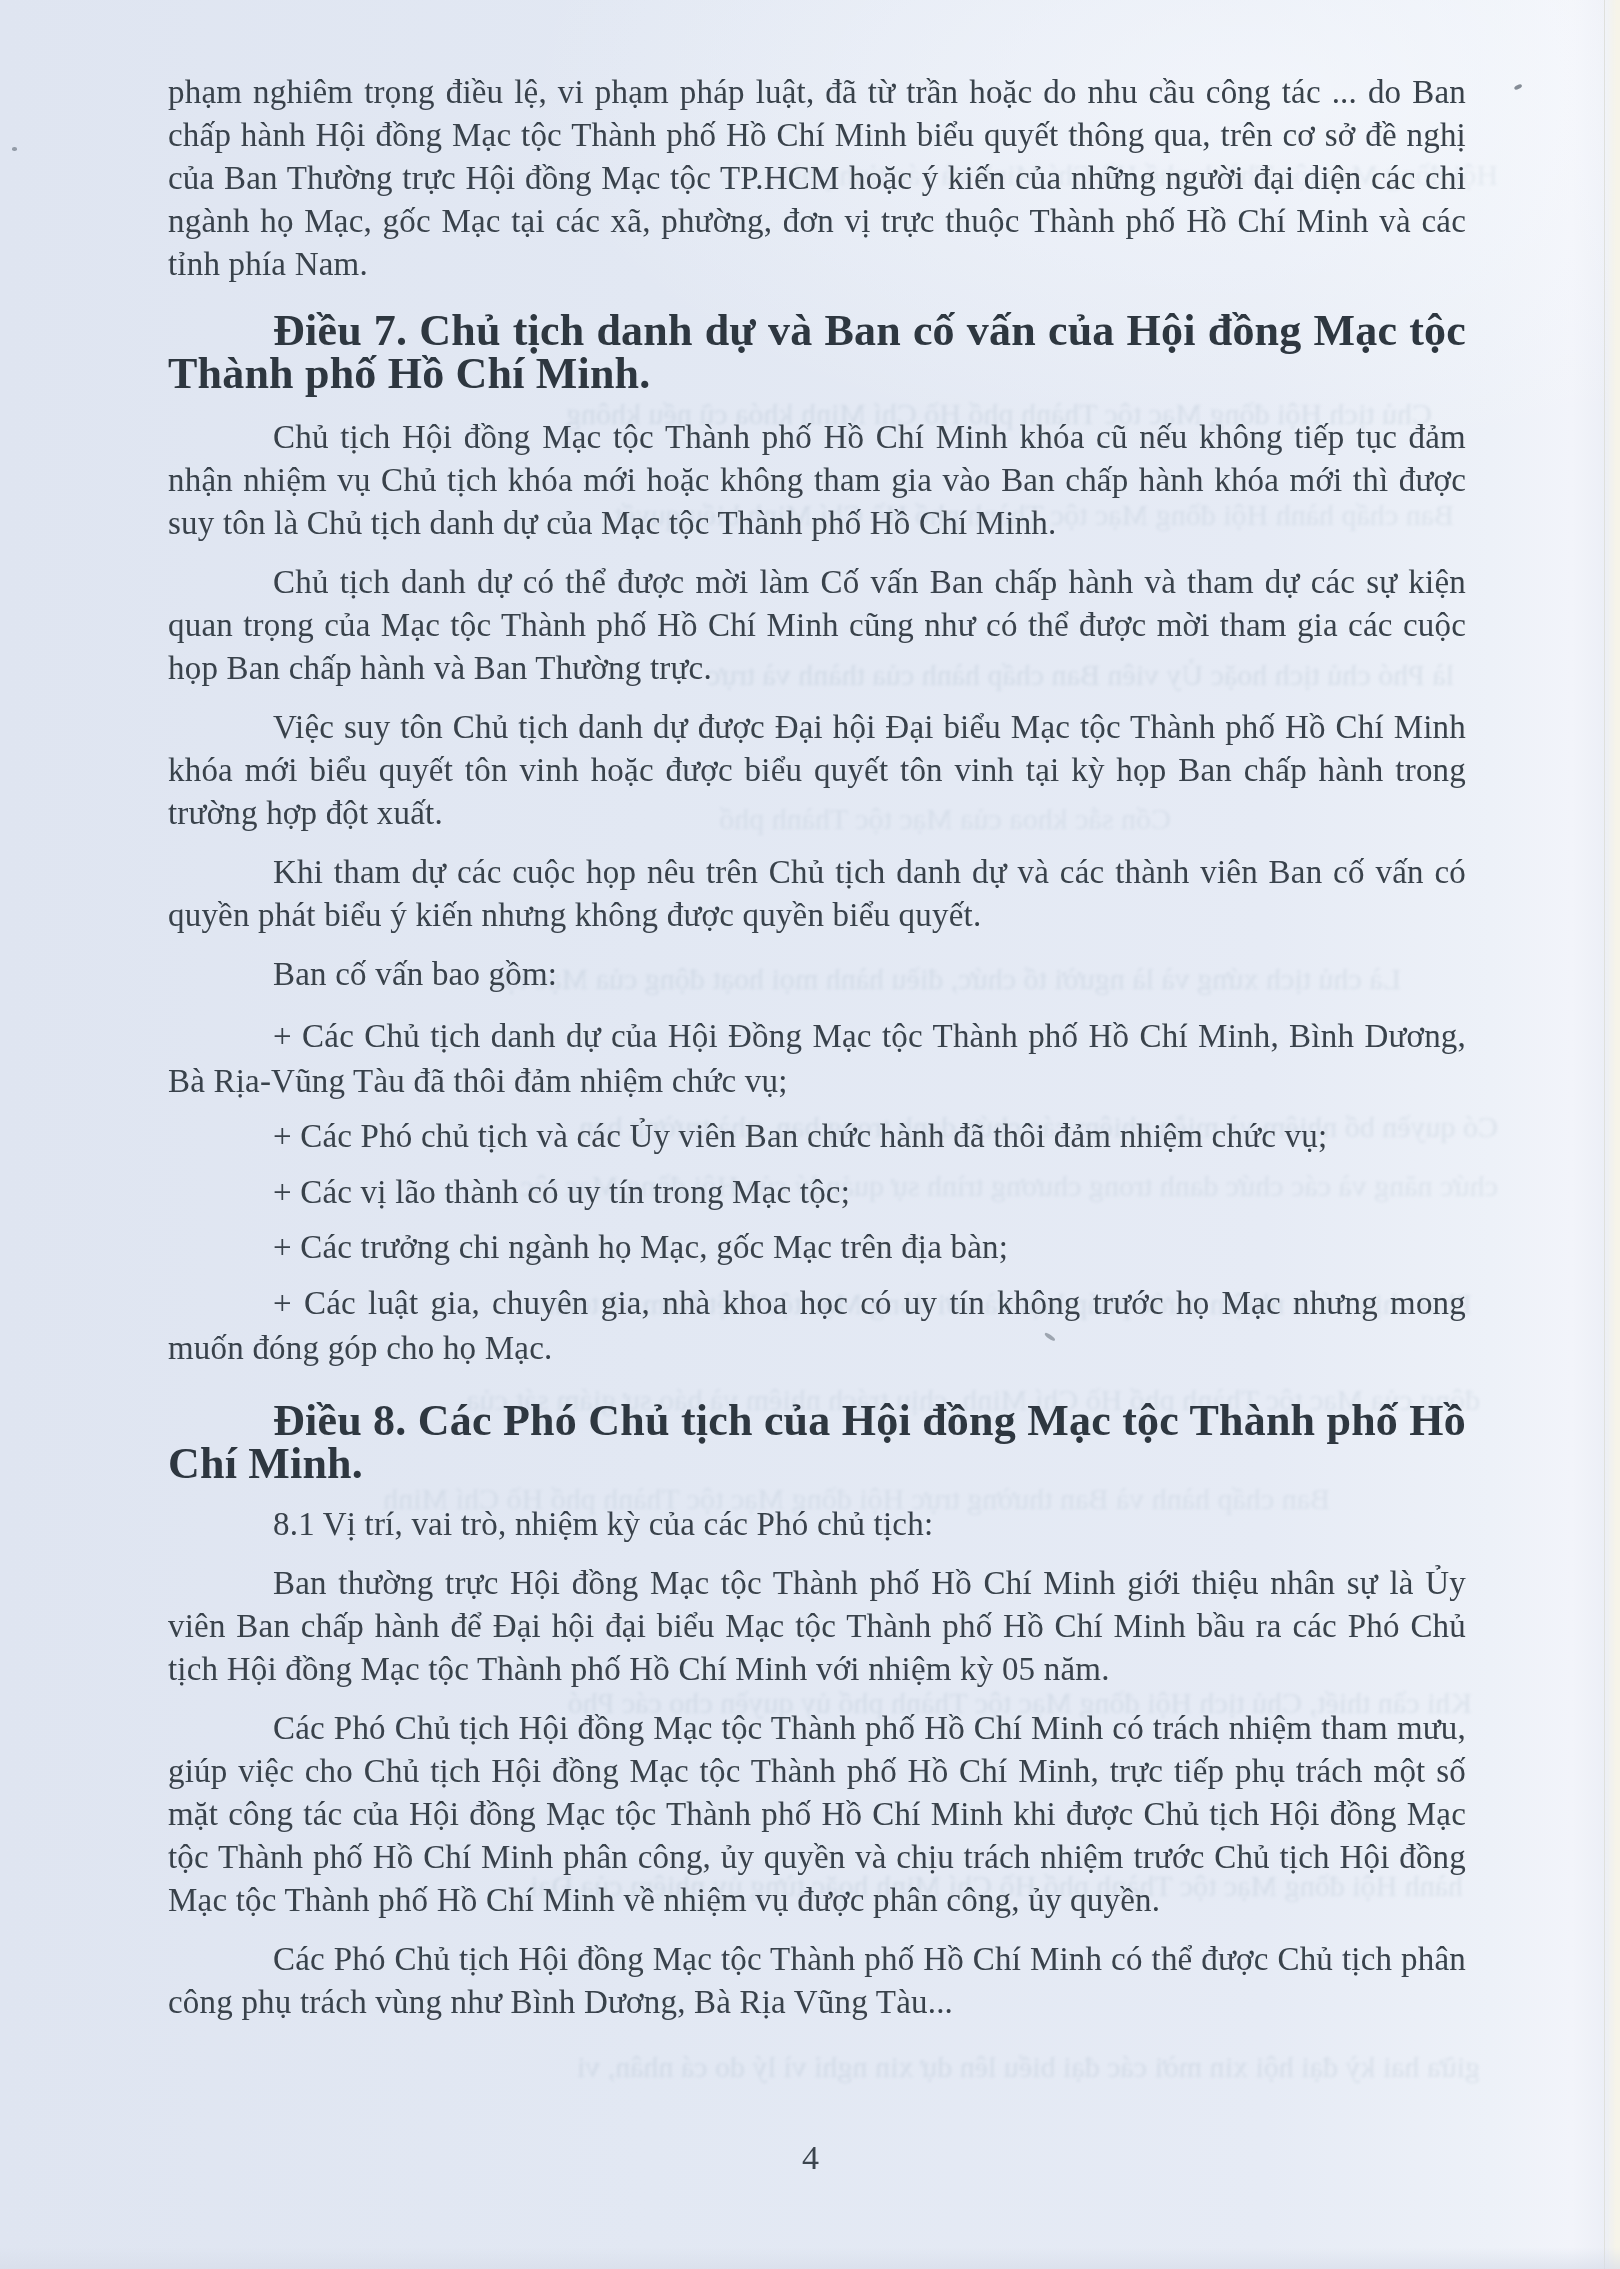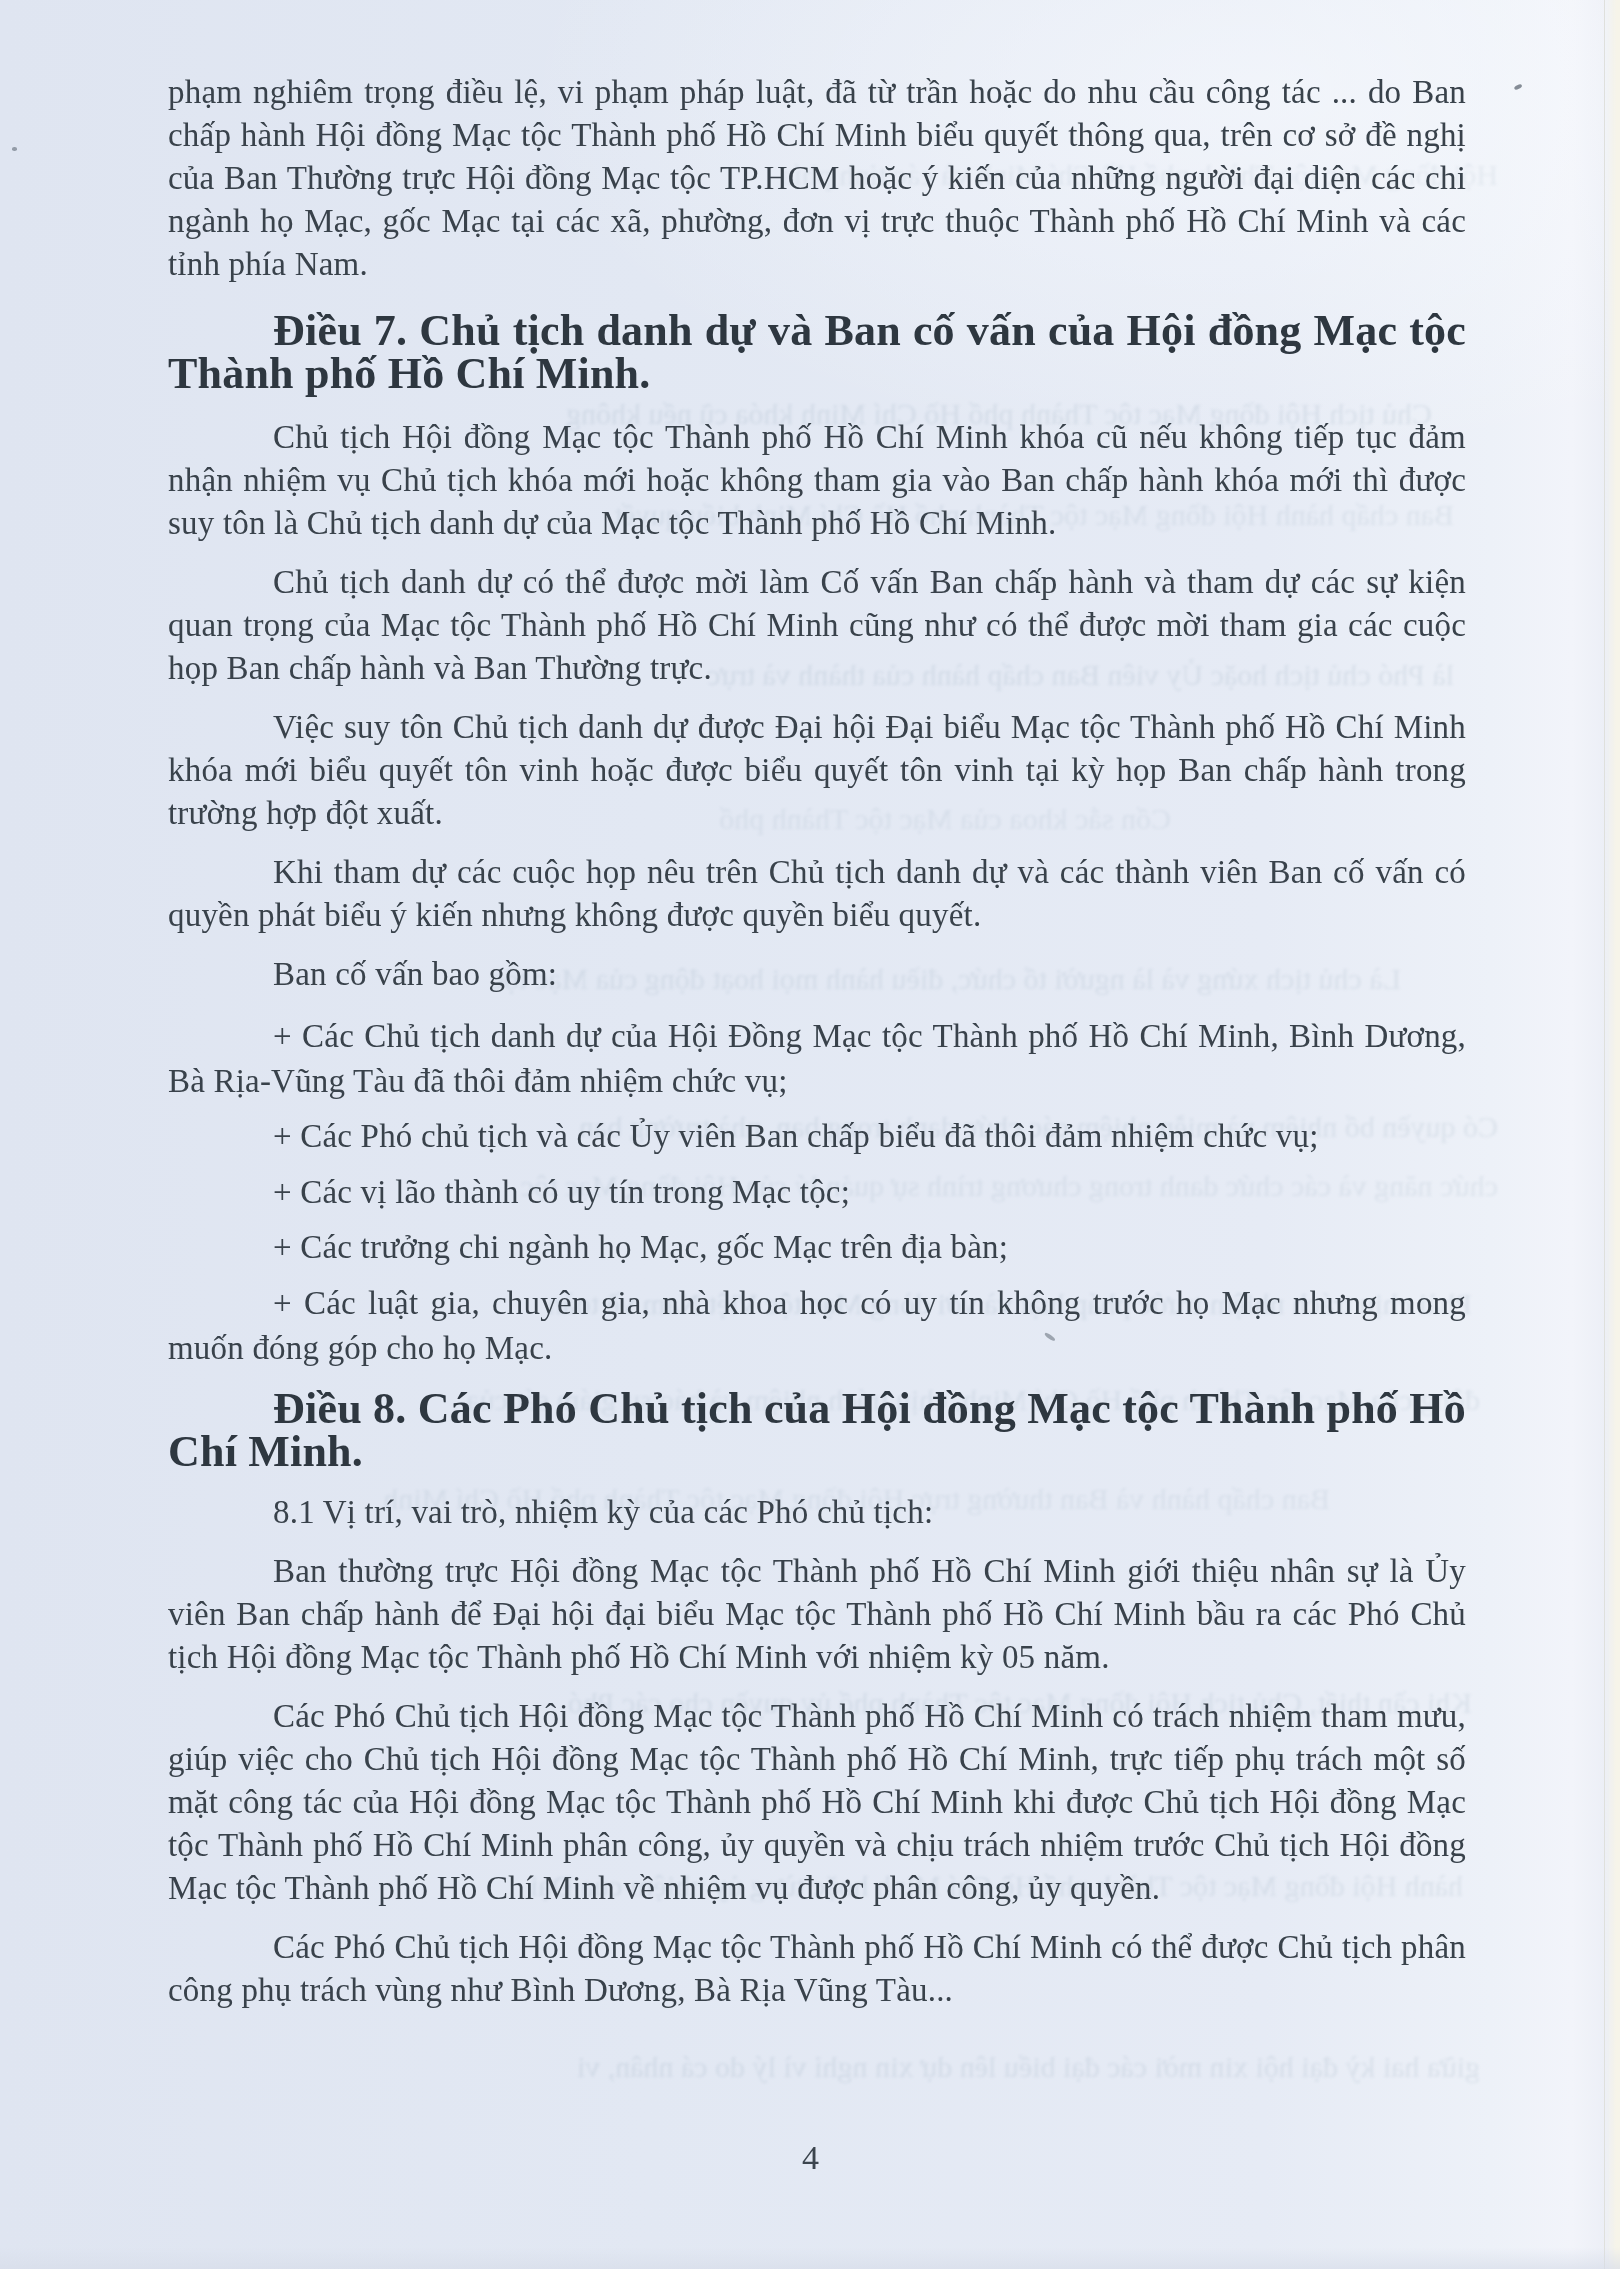--- a/index.html
+++ b/index.html
@@ -49,21 +49,21 @@
     line-height:43px;
     text-align:justify;
     letter-spacing:0.2px;
   }
   .content p{margin:16px 0 16px;text-indent:105px;}
   p.cont{text-indent:0;}
   h2.heading{
     font-size:44px;font-weight:bold;color:#2e3740;
     margin:23px 0 21px;text-indent:105px;line-height:43px;text-align:justify;
   }
-  h2.heading.h8{margin-top:16px;margin-bottom:17.7px;}
+  h2.heading.h8{margin-top:28px;margin-bottom:17.7px;}
   p.bullet{line-height:45px;margin:0 0 10.6px;}
   p.lead-in{margin-bottom:17.7px;}
   p.last{margin-bottom:0;}
 
   .page-number{
     position:absolute;left:0;right:0;top:2139px;
     text-align:center;font-size:34px;color:#3c454e;
   }
 </style>
 </head>
@@ -90,21 +90,21 @@
 
   <div class="content">
     <p class="cont">phạm nghiêm trọng điều lệ, vi phạm pháp luật, đã từ trần hoặc do nhu cầu công tác ... do Ban chấp hành Hội đồng Mạc tộc Thành phố Hồ Chí Minh biểu quyết thông qua, trên cơ sở đề nghị của Ban Thường trực Hội đồng Mạc tộc TP.HCM hoặc ý kiến của những người đại diện các chi ngành họ Mạc, gốc Mạc tại các xã, phường, đơn vị trực thuộc Thành phố Hồ Chí Minh và các tỉnh phía Nam.</p>
     <h2 class="heading">Điều 7. Chủ tịch danh dự và Ban cố vấn của Hội đồng Mạc tộc Thành phố Hồ Chí Minh.</h2>
     <p>Chủ tịch Hội đồng Mạc tộc Thành phố Hồ Chí Minh khóa cũ nếu không tiếp tục đảm nhận nhiệm vụ Chủ tịch khóa mới hoặc không tham gia vào Ban chấp hành khóa mới thì được suy tôn là Chủ tịch danh dự của Mạc tộc Thành phố Hồ Chí Minh.</p>
     <p>Chủ tịch danh dự có thể được mời làm Cố vấn Ban chấp hành và tham dự các sự kiện quan trọng của Mạc tộc Thành phố Hồ Chí Minh cũng như có thể được mời tham gia các cuộc họp Ban chấp hành và Ban Thường trực.</p>
     <p>Việc suy tôn Chủ tịch danh dự được Đại hội Đại biểu Mạc tộc Thành phố Hồ Chí Minh khóa mới biểu quyết tôn vinh hoặc được biểu quyết tôn vinh tại kỳ họp Ban chấp hành trong trường hợp đột xuất.</p>
     <p>Khi tham dự các cuộc họp nêu trên Chủ tịch danh dự và các thành viên Ban cố vấn có quyền phát biểu ý kiến nhưng không được quyền biểu quyết.</p>
     <p class="lead-in">Ban cố vấn bao gồm:</p>
     <p class="bullet">+ Các Chủ tịch danh dự của Hội Đồng Mạc tộc Thành phố Hồ Chí Minh, Bình Dương, Bà Rịa-Vũng Tàu đã thôi đảm nhiệm chức vụ;</p>
-    <p class="bullet">+ Các Phó chủ tịch và các Ủy viên Ban chấp biểu đã thôi đảm nhiệm chức vụ;</p>
+    <p class="bullet">+ Các Phó chủ tịch và các Ủy viên Ban chức hành đã thôi đảm nhiệm chức vụ;</p>
     <p class="bullet">+ Các vị lão thành có uy tín trong Mạc tộc;</p>
     <p class="bullet">+ Các trưởng chi ngành họ Mạc, gốc Mạc trên địa bàn;</p>
     <p class="bullet">+ Các luật gia, chuyên gia, nhà khoa học có uy tín không trước họ Mạc nhưng mong muốn đóng góp cho họ Mạc.</p>
     <h2 class="heading h8">Điều 8. Các Phó Chủ tịch của Hội đồng Mạc tộc Thành phố Hồ Chí Minh.</h2>
     <p>8.1 Vị trí, vai trò, nhiệm kỳ của các Phó chủ tịch:</p>
     <p>Ban thường trực Hội đồng Mạc tộc Thành phố Hồ Chí Minh giới thiệu nhân sự là Ủy viên Ban chấp hành để Đại hội đại biểu Mạc tộc Thành phố Hồ Chí Minh bầu ra các Phó Chủ tịch Hội đồng Mạc tộc Thành phố Hồ Chí Minh với nhiệm kỳ 05 năm.</p>
     <p>Các Phó Chủ tịch Hội đồng Mạc tộc Thành phố Hồ Chí Minh có trách nhiệm tham mưu, giúp việc cho Chủ tịch Hội đồng Mạc tộc Thành phố Hồ Chí Minh, trực tiếp phụ trách một số mặt công tác của Hội đồng Mạc tộc Thành phố Hồ Chí Minh khi được Chủ tịch Hội đồng Mạc tộc Thành phố Hồ Chí Minh phân công, ủy quyền và chịu trách nhiệm trước Chủ tịch Hội đồng Mạc tộc Thành phố Hồ Chí Minh về nhiệm vụ được phân công, ủy quyền.</p>
     <p class="last">Các Phó Chủ tịch Hội đồng Mạc tộc Thành phố Hồ Chí Minh có thể được Chủ tịch phân công phụ trách vùng như Bình Dương, Bà Rịa Vũng Tàu...</p>
   </div>
 

